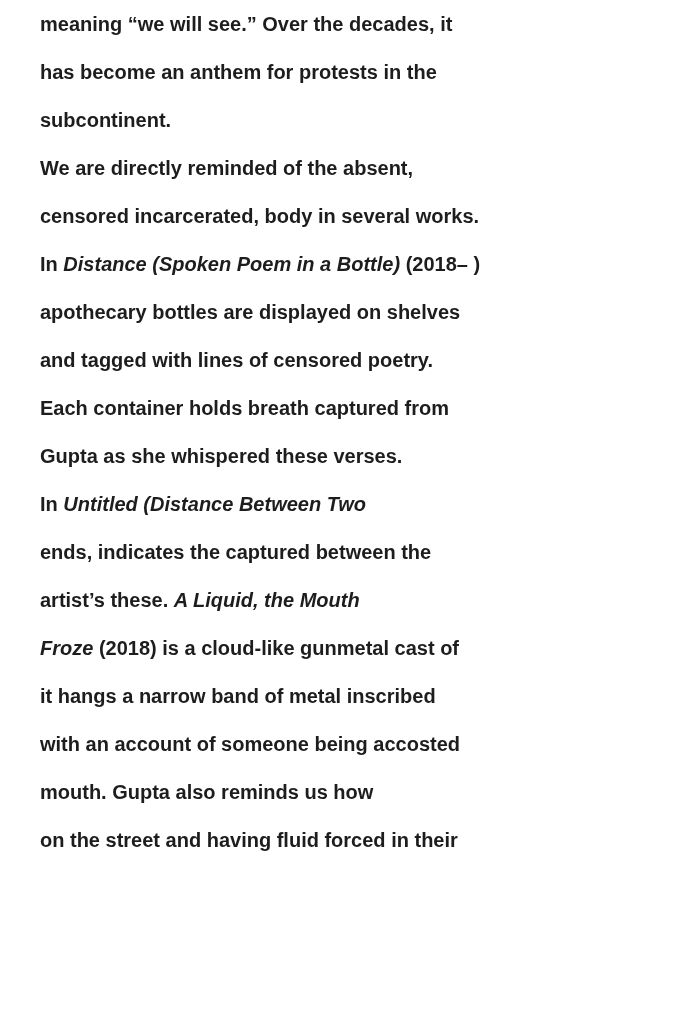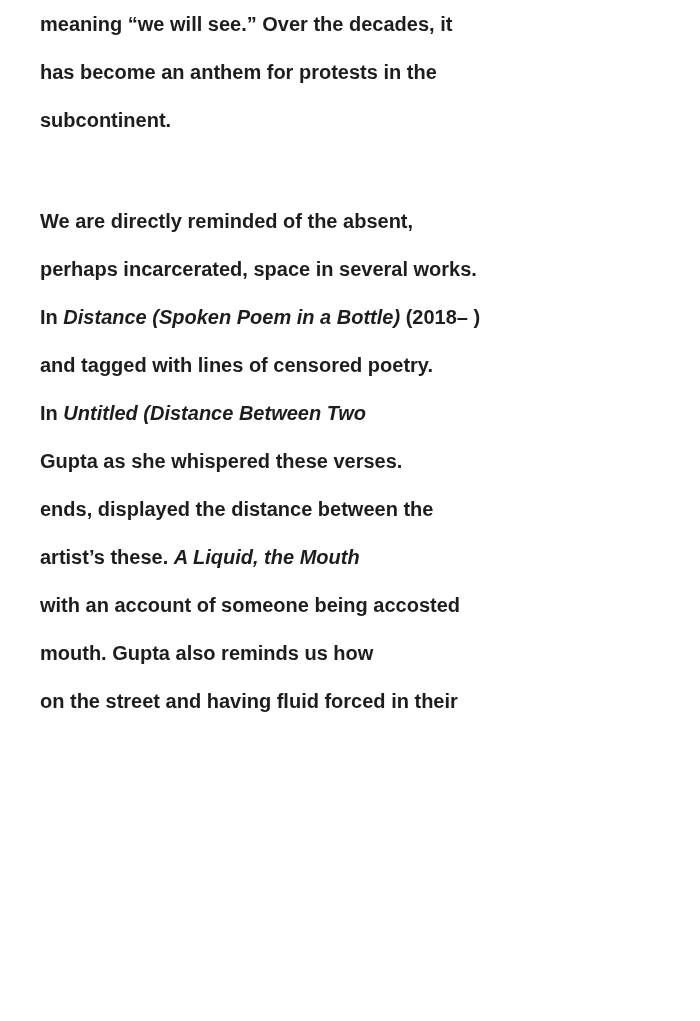--- a/index.html
+++ b/index.html
@@ -20,21 +20,20 @@
     font-size: 20px;
     line-height: 48px;
     font-weight: 700;
     color: #1d1d1d;
     letter-spacing: 0;
   }
   .para {
     margin: 0;
   }
   .para + .para {
-    margin-top: 53px;
   }
   .ln {
     white-space: pre;
   }
   .it {
     font-style: italic;
   }
 </style>
 </head>
 <body>
@@ -42,25 +41,29 @@
 <div class="article">
 
   <div class="para">
     <div class="ln"><span>meaning “we will see.” Over the decades, it</span></div>
     <div class="ln"><span>has become an anthem for protests in the</span></div>
     <div class="ln"><span>subcontinent.</span></div>
   </div>
 
   <div class="para">
     <div class="ln"><span>We are directly reminded of the absent,</span></div>
-    <div class="ln"><span>perhaps incarcerated, space in several works.</span></div>
+    <div class="ln"><span>censored incarcerated, body in several works.</span></div>
     <div class="ln"><span>In </span><span class="it">Distance (Spoken Poem in a Bottle)</span><span> (2018– )</span></div>
+    <div class="ln"><span>apothecary bottles are displayed on shelves</span></div>
     <div class="ln"><span>and tagged with lines of censored poetry.</span></div>
+    <div class="ln"><span>Each container holds breath captured from</span></div>
+    <div class="ln"><span>Gupta as she whispered these verses.</span></div>
     <div class="ln"><span>In </span><span class="it">Untitled (Distance Between Two</span></div>
-    <div class="ln"><span>Gupta as she whispered these verses.</span></div>
-    <div class="ln"><span>ends, displayed the distance between the</span></div>
+    <div class="ln"><span>ends, indicates the captured between the</span></div>
     <div class="ln"><span>artist’s these. </span><span class="it">A Liquid, the Mouth</span></div>
+    <div class="ln"><span class="it">Froze</span><span> (2018) is a cloud-like gunmetal cast of</span></div>
+    <div class="ln"><span>it hangs a narrow band of metal inscribed</span></div>
     <div class="ln"><span>with an account of someone being accosted</span></div>
     <div class="ln"><span>mouth. Gupta also reminds us how</span></div>
     <div class="ln"><span>on the street and having fluid forced in their</span></div>
   </div>
 
 </div>
 
 </body></html>

